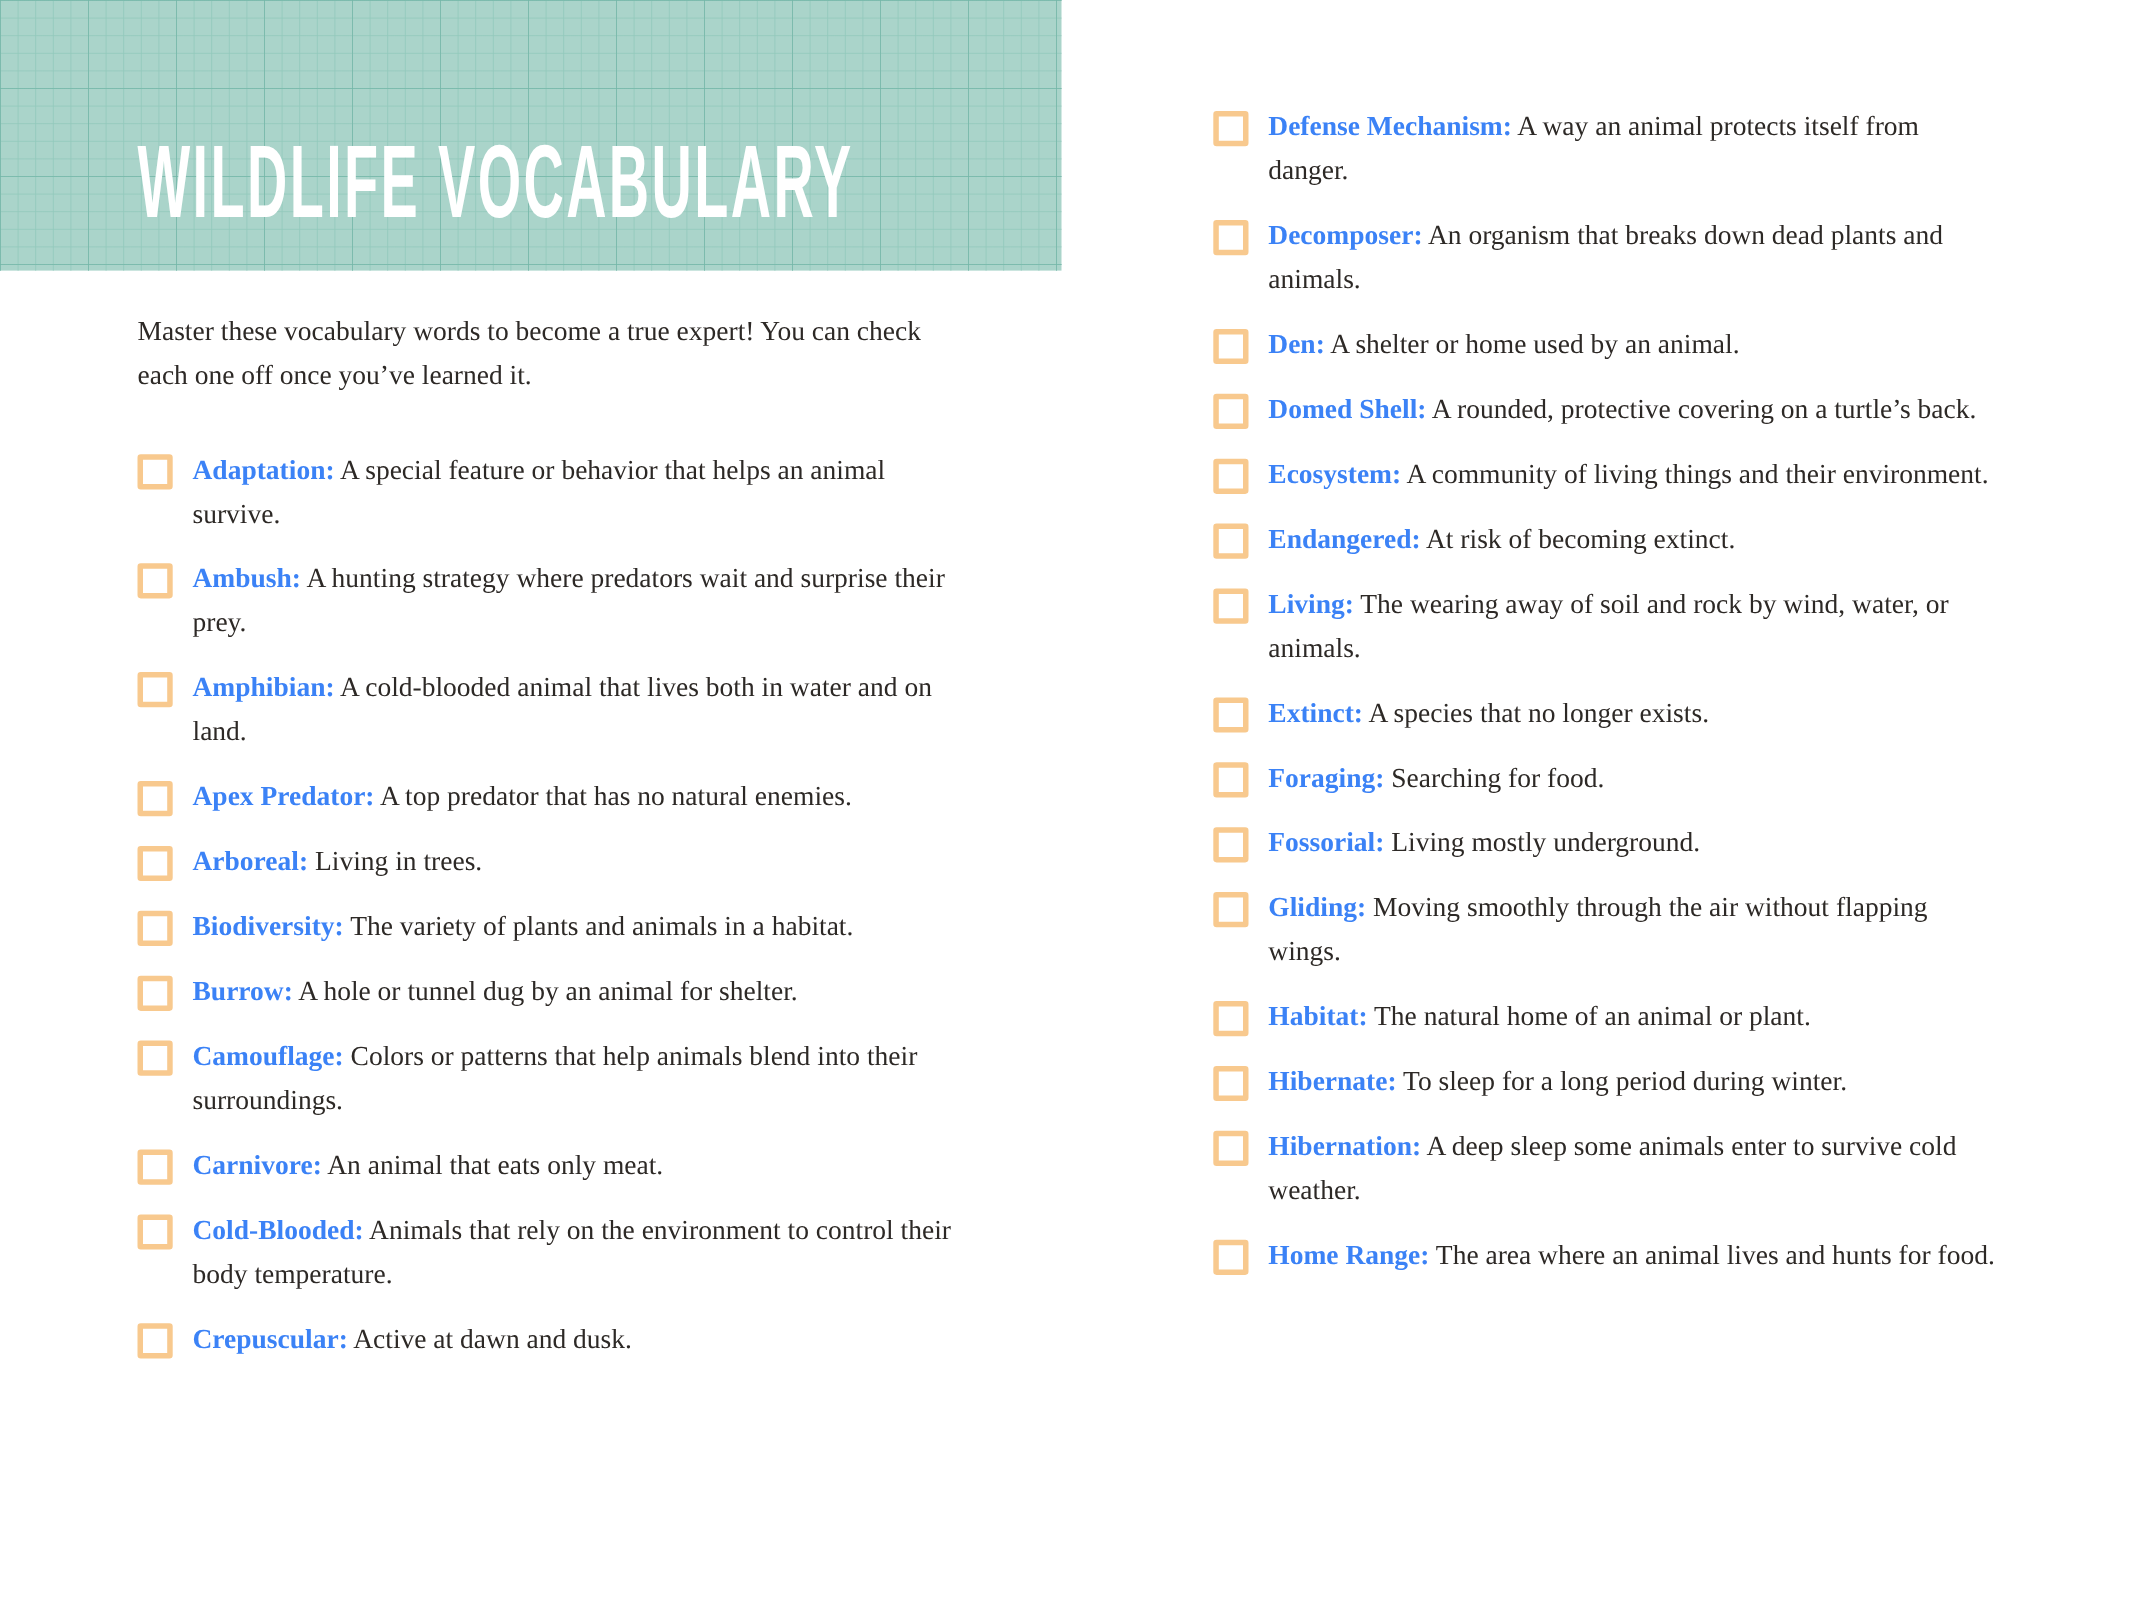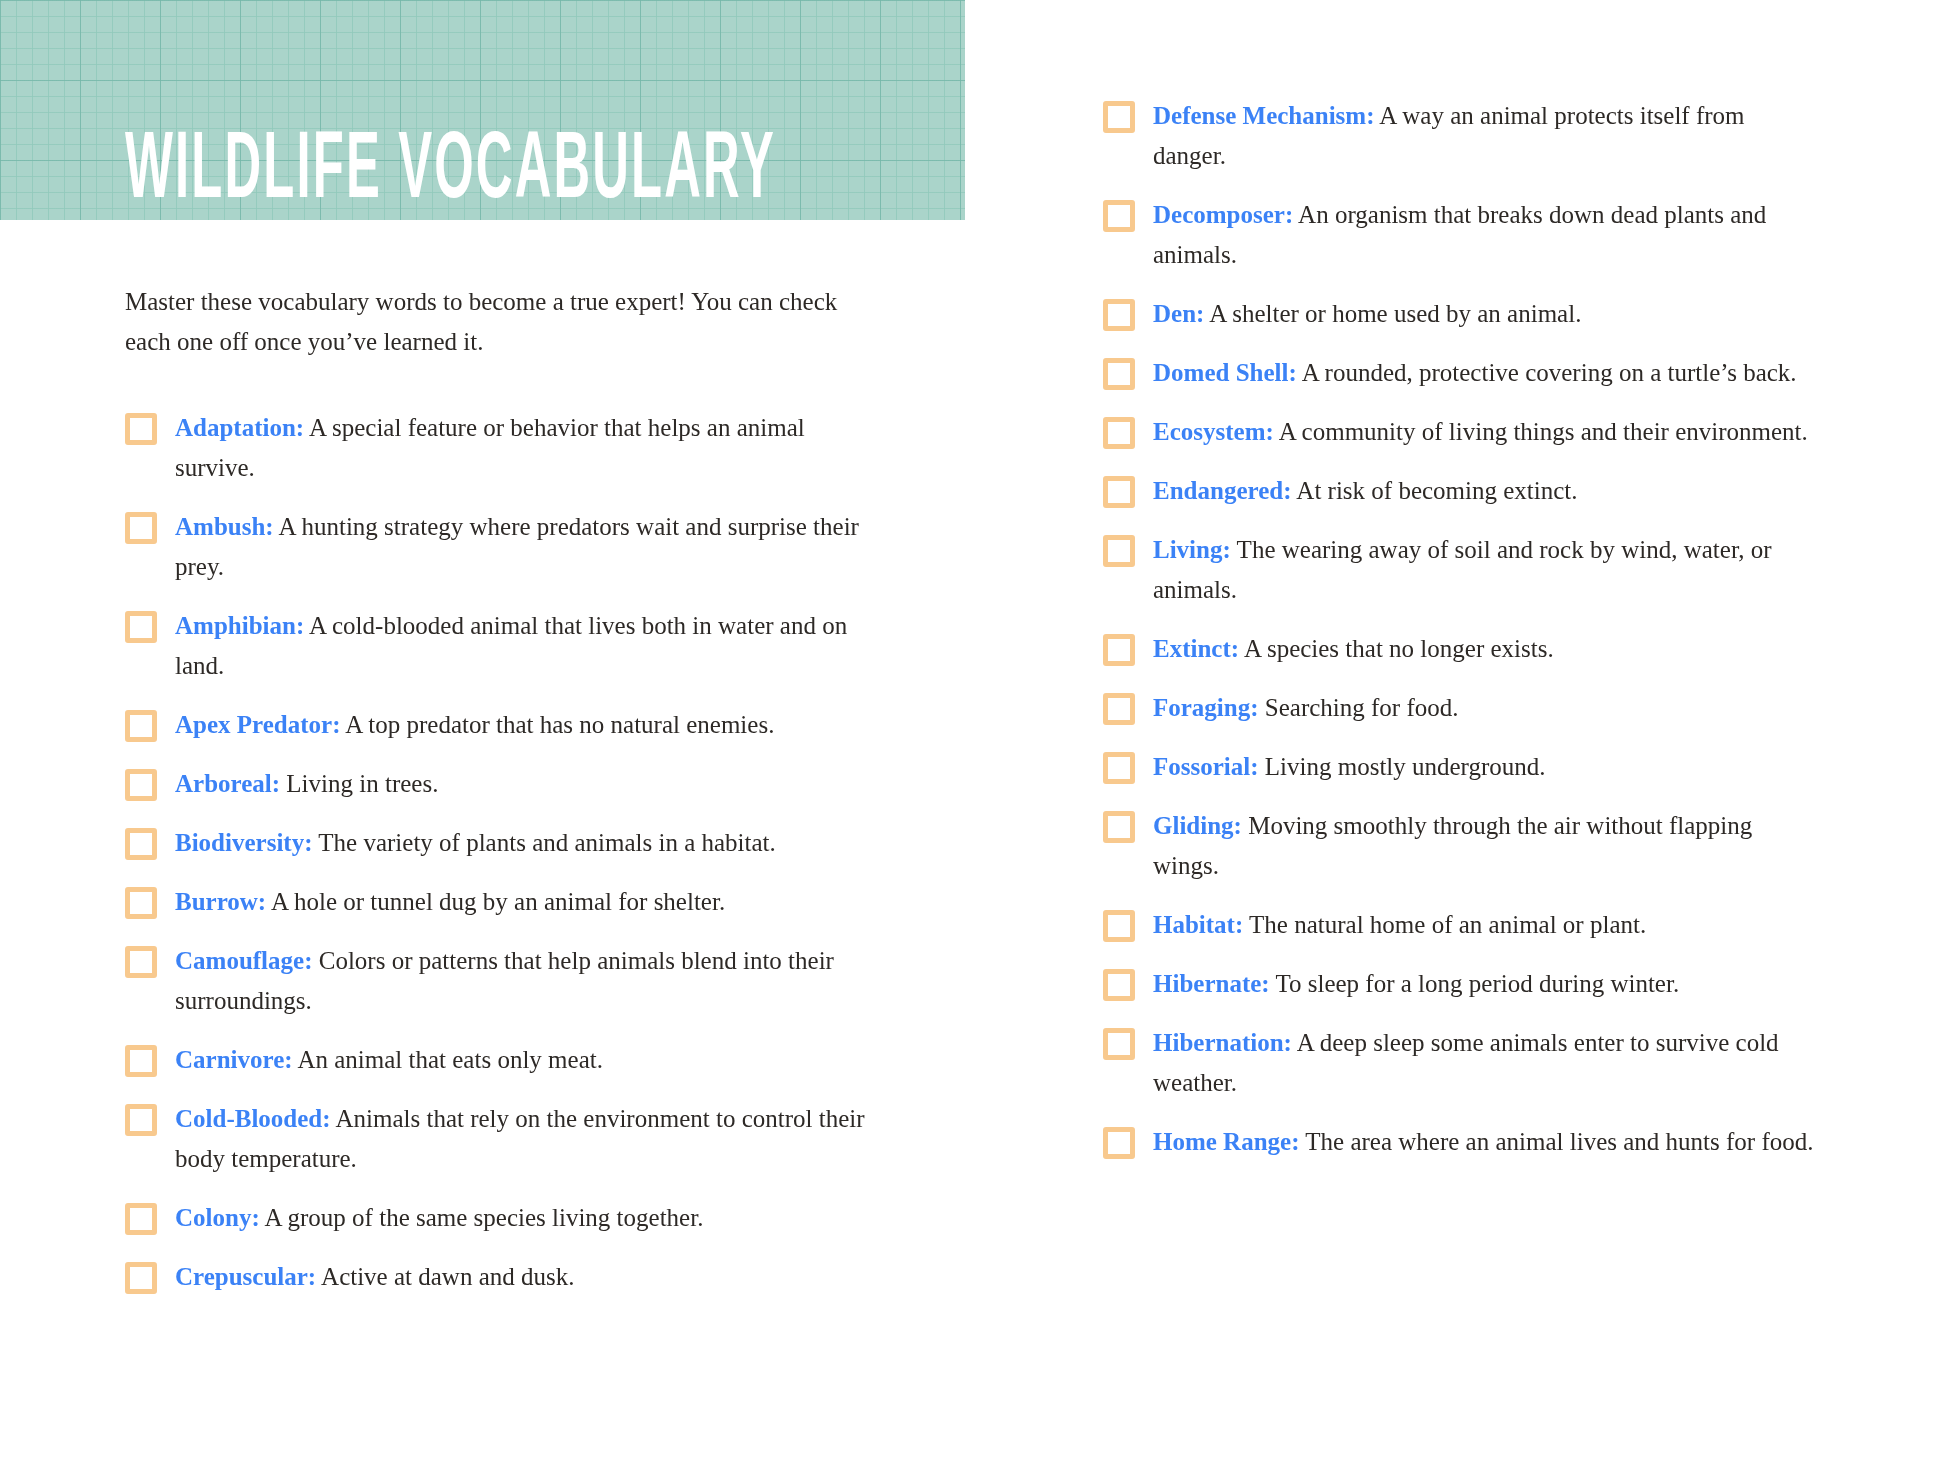--- a/index.html
+++ b/index.html
@@ -10,21 +10,21 @@
     background: #ffffff;
     font-family: "Liberation Serif", serif;
     color: #2d2926;
     overflow: hidden;
   }
 
   
   .banner {
     position: absolute;
     left: 0; top: 0;
-    width: 965px; height: 220px;
+    width: 965px; height: 246px;
     background-color: #aad4ca;
     background-image:
       linear-gradient(to right,  rgba(116,182,168,0.75) 1px, transparent 1px),
       linear-gradient(to bottom, rgba(116,182,168,0.75) 1px, transparent 1px),
       linear-gradient(to right,  rgba(146,201,188,0.85) 1px, transparent 1px),
       linear-gradient(to bottom, rgba(146,201,188,0.85) 1px, transparent 1px);
     background-size: 80px 80px, 80px 80px, 16px 16px, 16px 16px;
   }
   .title {
     position: absolute;
@@ -137,24 +137,20 @@
         <li class="item">
           <span class="checkbox" role="checkbox" aria-checked="false"></span>
           <p class="def"><b class="term">Carnivore:</b> <span>An animal that eats only meat.</span></p>
         </li>
 
         <li class="item">
           <span class="checkbox" role="checkbox" aria-checked="false"></span>
           <p class="def"><b class="term">Cold-Blooded:</b> <span>Animals that rely on the environment to control their body temperature.</span></p>
         </li>
 
-        <li class="item">
-          <span class="checkbox" role="checkbox" aria-checked="false"></span>
-          <p class="def"><b class="term">Colony:</b> <span>A group of the same species living together.</span></p>
-        </li>
 
         <li class="item">
           <span class="checkbox" role="checkbox" aria-checked="false"></span>
           <p class="def"><b class="term">Crepuscular:</b> <span>Active at dawn and dusk.</span></p>
         </li>
       </ul>
   </section>
 
   <section class="col col-right">
     <ul class="vocab-list">

